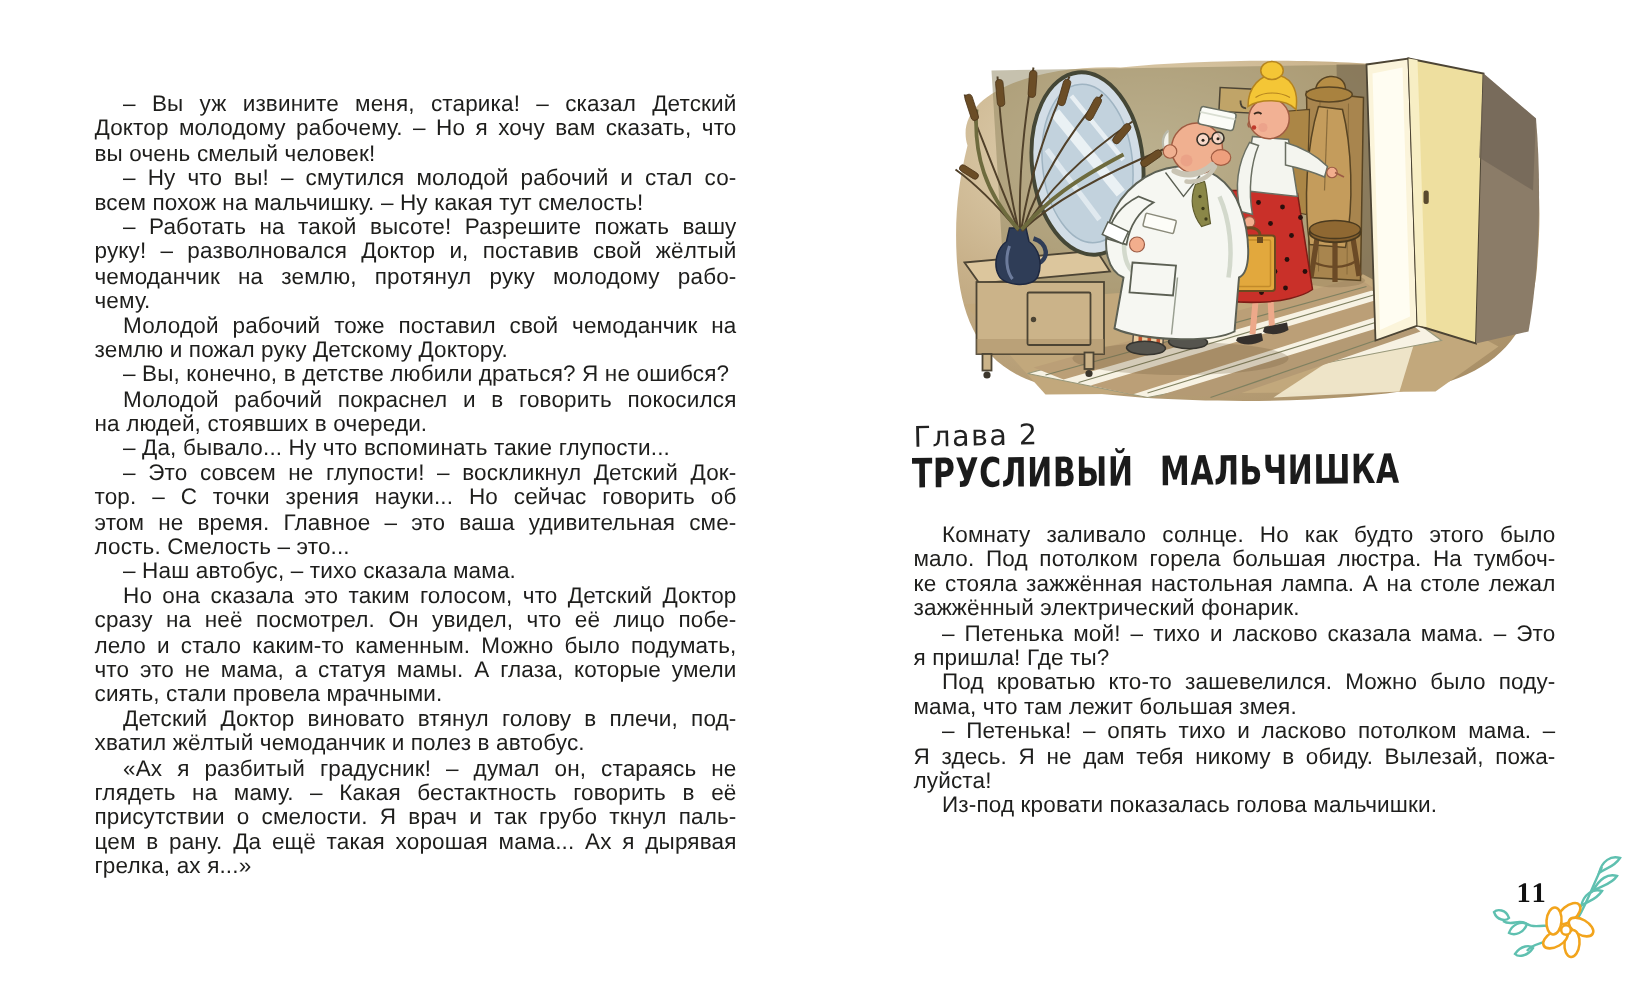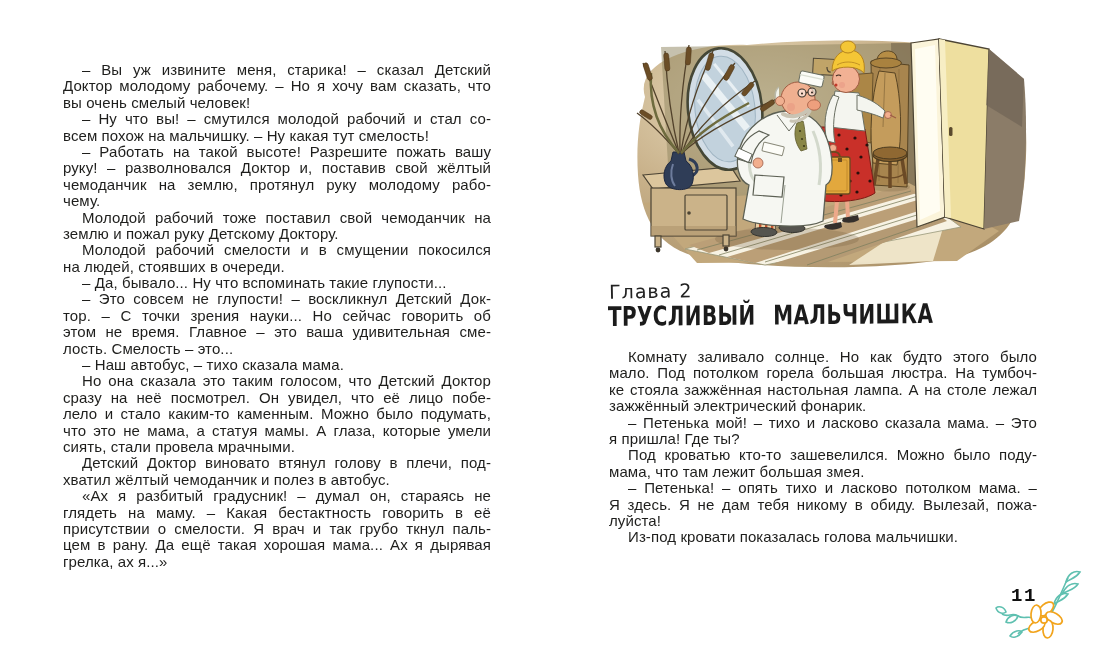--- a/index.html
+++ b/index.html
@@ -25,41 +25,42 @@
     position:absolute;left:608px;top:301px;
     font-family:"DejaVu Sans",sans-serif;font-weight:bold;font-size:27px;color:#1b1b1b;
     transform:scaleX(0.74) rotate(-0.4deg);transform-origin:0 50%;
     letter-spacing:0.5px;word-spacing:14px;white-space:nowrap;
   }
   .illustration{
     position:absolute;left:627px;top:35px;width:404px;height:234px;
   }
   .page-number{
     position:absolute;left:1011px;top:585px;
-    font-family:Liberation Mono, monospace;font-weight:bold;font-size:19px;
+    font-family:Liberation Serif, serif;font-weight:bold;font-size:19px;
     letter-spacing:1.5px;color:#111;
   }
   .ornament{position:absolute;left:992px;top:556px;width:100px;height:100px;}
 </style>
 </head>
 <body>
 
 <div class="text-col" style="left:63px;top:62px;">
     <div class="page-line para-start">– Вы уж извините меня, старика! – сказал Детский</div>
     <div class="page-line">Доктор молодому рабочему. – Но я хочу вам сказать, что</div>
     <div class="page-line para-end">вы очень смелый человек!</div>
     <div class="page-line para-start">– Ну что вы! – смутился молодой рабочий и стал со-</div>
     <div class="page-line para-end">всем похож на мальчишку. – Ну какая тут смелость!</div>
     <div class="page-line para-start">– Работать на такой высоте! Разрешите пожать вашу</div>
     <div class="page-line">руку! – разволновался Доктор и, поставив свой жёлтый</div>
     <div class="page-line">чемоданчик на землю, протянул руку молодому рабо-</div>
     <div class="page-line para-end">чему.</div>
     <div class="page-line para-start">Молодой рабочий тоже поставил свой чемоданчик на</div>
     <div class="page-line para-end">землю и пожал руку Детскому Доктору.</div>
-    <div class="page-line para-start">Молодой рабочий смелости и в смущении покосился</div>
+    <div class="page-line para-start para-end">– Вы, конечно, в детстве любили драться? Я не ошибся?</div>
+    <div class="page-line para-start">Молодой рабочий покраснел и в говорить покосился</div>
     <div class="page-line para-end">на людей, стоявших в очереди.</div>
     <div class="page-line para-start para-end">– Да, бывало... Ну что вспоминать такие глупости...</div>
     <div class="page-line para-start">– Это совсем не глупости! – воскликнул Детский Док-</div>
     <div class="page-line">тор. – С точки зрения науки... Но сейчас говорить об</div>
     <div class="page-line">этом не время. Главное – это ваша удивительная сме-</div>
     <div class="page-line para-end">лость. Смелость – это...</div>
     <div class="page-line para-start para-end">– Наш автобус, – тихо сказала мама.</div>
     <div class="page-line para-start">Но она сказала это таким голосом, что Детский Доктор</div>
     <div class="page-line">сразу на неё посмотрел. Он увидел, что её лицо побе-</div>
     <div class="page-line">лело и стало каким-то каменным. Можно было подумать,</div>

